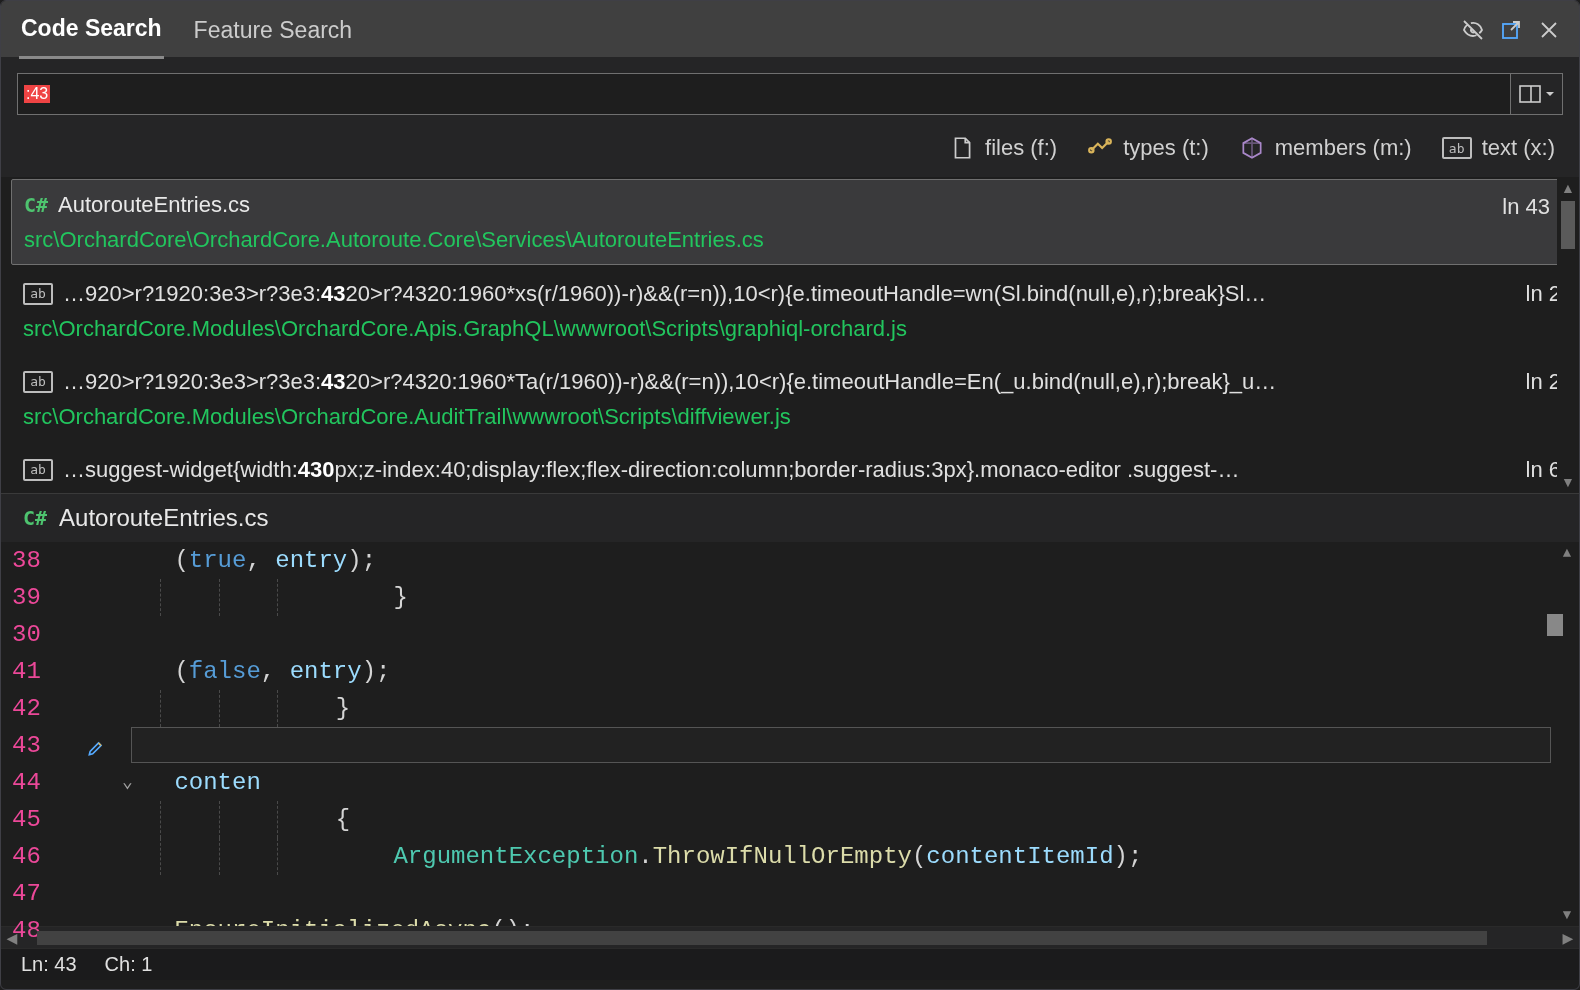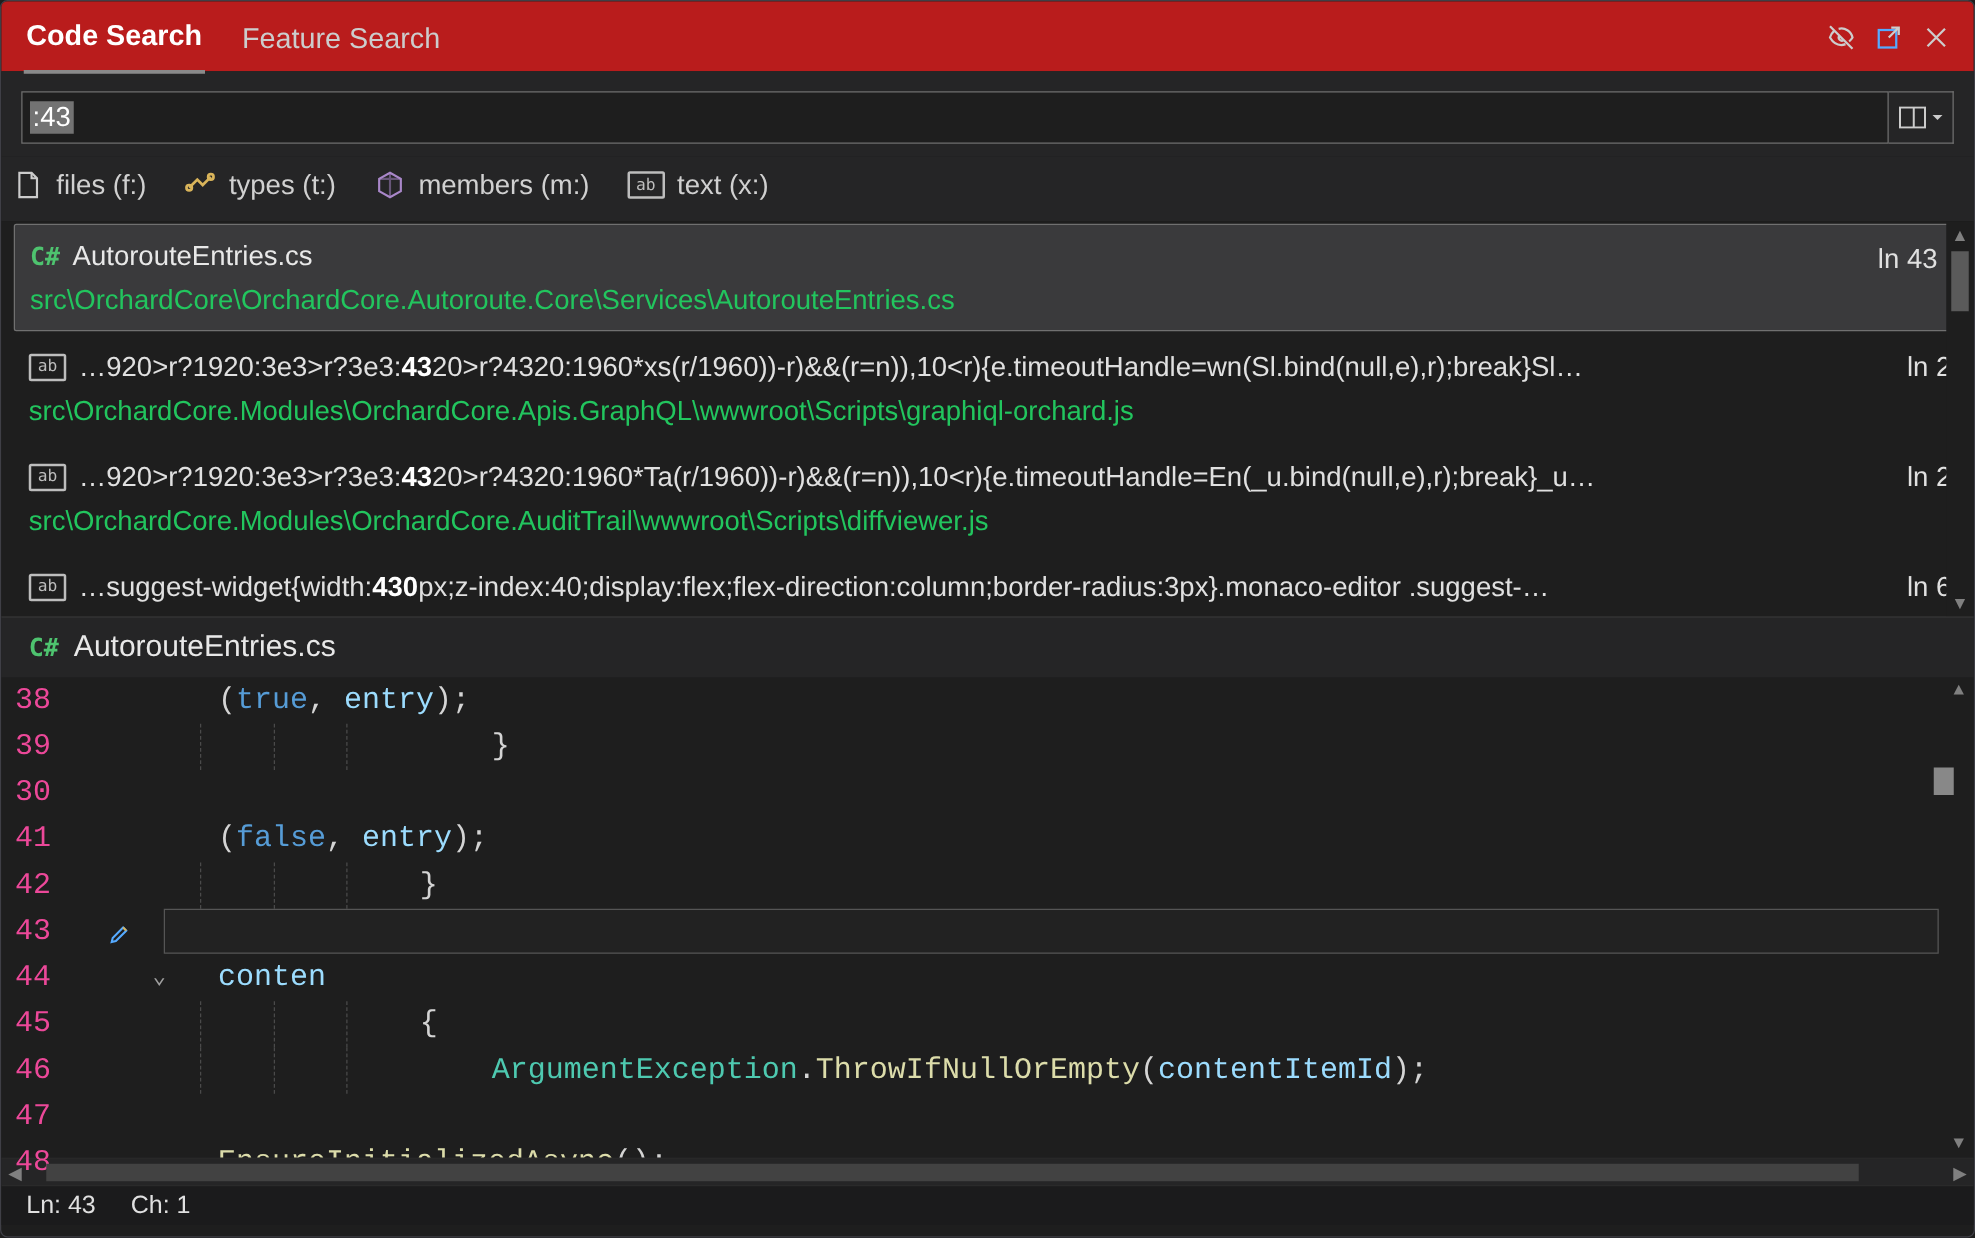--- a/index.html
+++ b/index.html
@@ -12,21 +12,21 @@
   font-size: 20px;
   overflow: hidden;
   border: 1px solid #3f3f46;
   border-radius: 6px;
 }
 .header {
   display: flex;
   align-items: center;
   padding: 8px 18px 0 18px;
   height: 56px;
-  background: #b91c1c;
+  background: #404040;
 }
 .tab {
   padding: 8px 2px 14px 2px;
   margin-right: 28px;
   font-size: 23px;
   color: #cccccc;
   cursor: pointer;
 }
 .tab.active {
   font-weight: 600;
@@ -51,40 +51,41 @@
   flex: 1;
   height: 42px;
   border: 1px solid #707070;
   background: #1e1e1e;
   display: flex;
   align-items: center;
   padding: 0 6px;
 }
 .search-text {
   color: #ffffff;
-  font-size: 22px;
-  background: #737373;
+  font-size: 16px;
+  background: #ef4444;
   padding: 0 2px;
 }
 .search-right {
   width: 52px;
   height: 42px;
   border: 1px solid #707070;
   border-left: none;
   display: flex;
   align-items: center;
   justify-content: center;
   gap: 4px;
 }
 .filters {
   display: flex;
   gap: 30px;
-  padding: 10px 24px 16px 8px;
+  padding: 10px 24px 16px 26px;
   background: #252526;
   align-items: center;
+  justify-content: flex-end;
 }
 .filter {
   display: flex;
   align-items: center;
   gap: 10px;
   font-size: 22px;
   color: #d0d0d0;
   cursor: pointer;
 }
 .ficon { width: 26px; height: 26px; }

